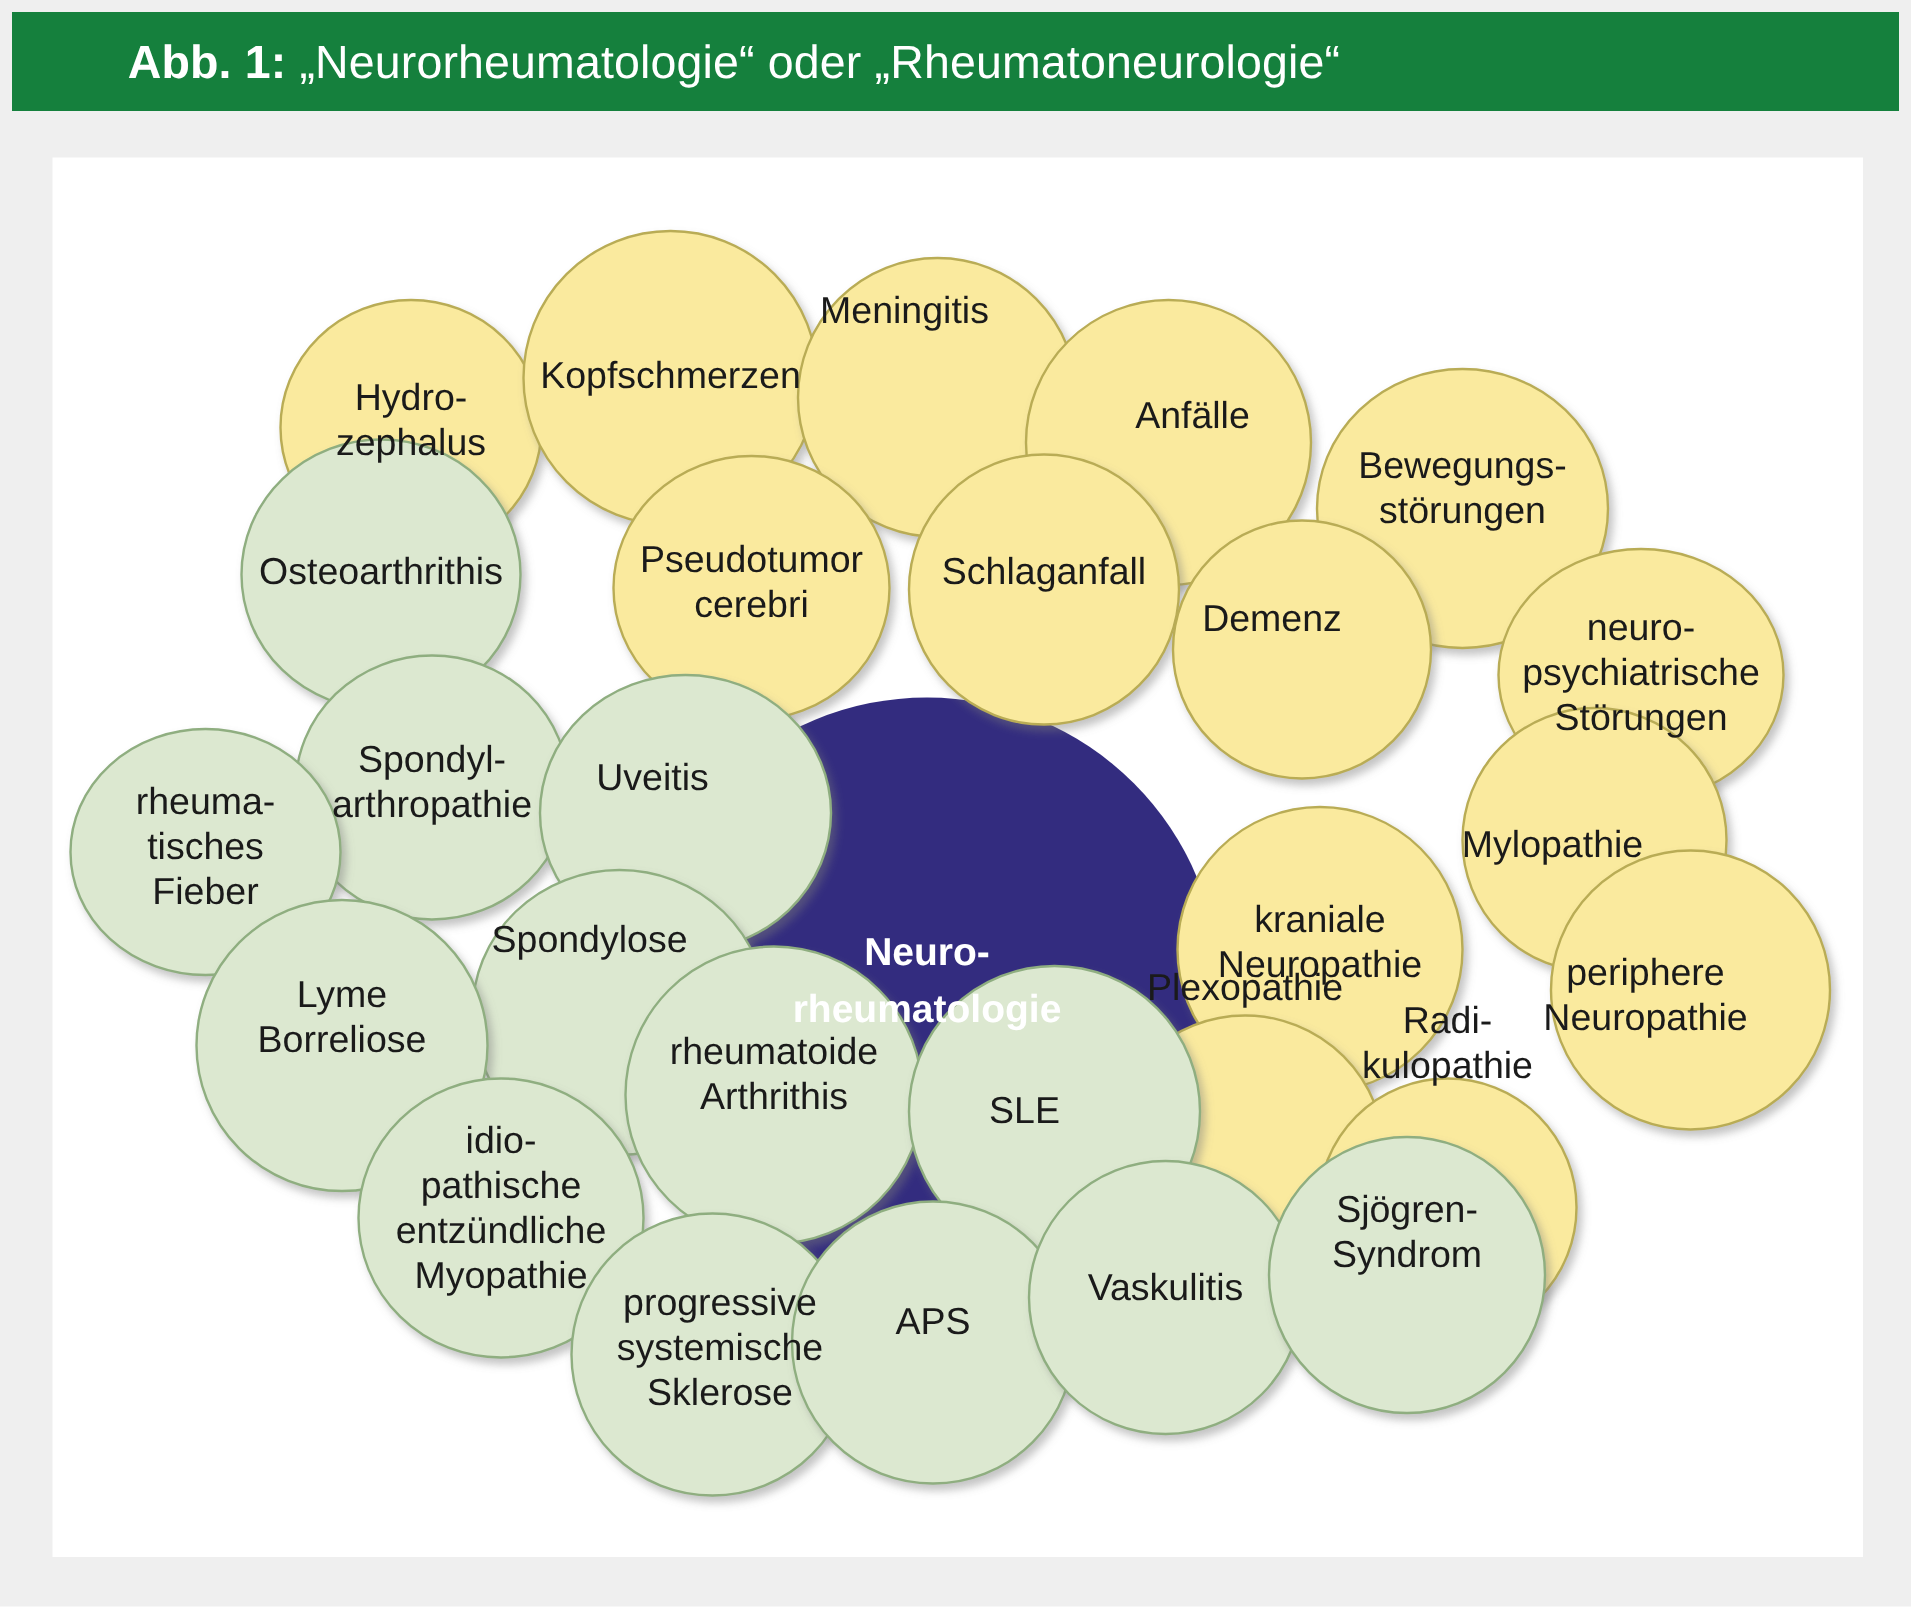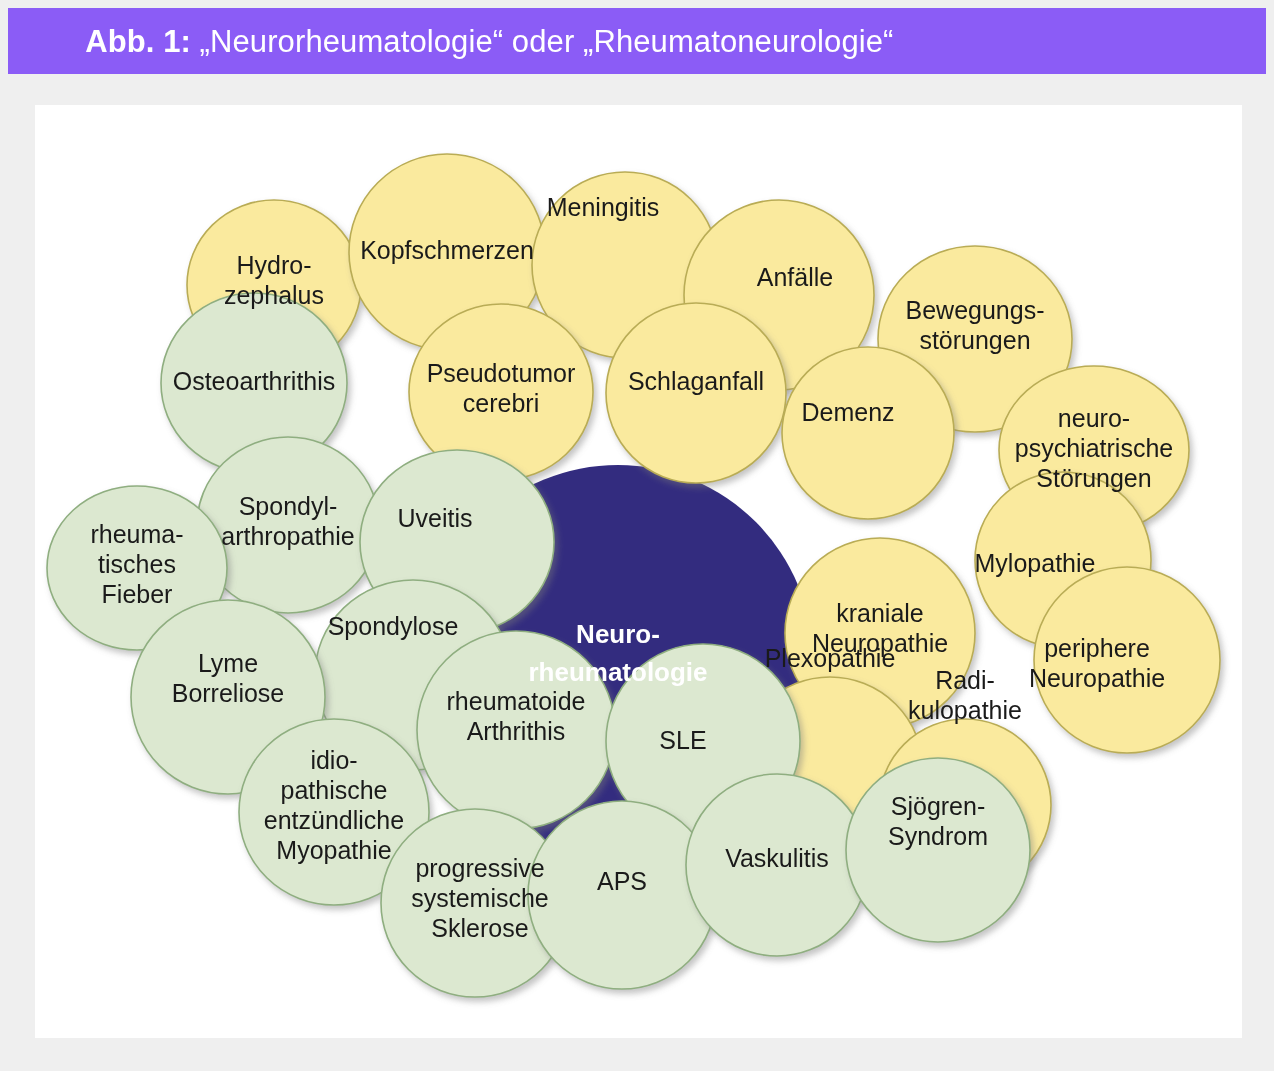--- a/index.html
+++ b/index.html
@@ -6,21 +6,21 @@
   body{
     width:1274px;height:1071px;
     background:#efefef;
     font-family:"Liberation Sans", sans-serif;
     overflow:hidden;
   }
   #root{position:relative;width:1274px;height:1071px;}
 
   .titlebar{
     position:absolute;left:8px;top:8px;width:1258px;height:66px;
-    background:#8b5cf6;
+    background:#15803d;
     display:flex;align-items:center;
   }
   .title-text{
     color:#ffffff;
     font-size:31px;
     font-weight:700;
     letter-spacing:.1px;
     padding-left:26px;
     white-space:pre;
     line-height:1;

